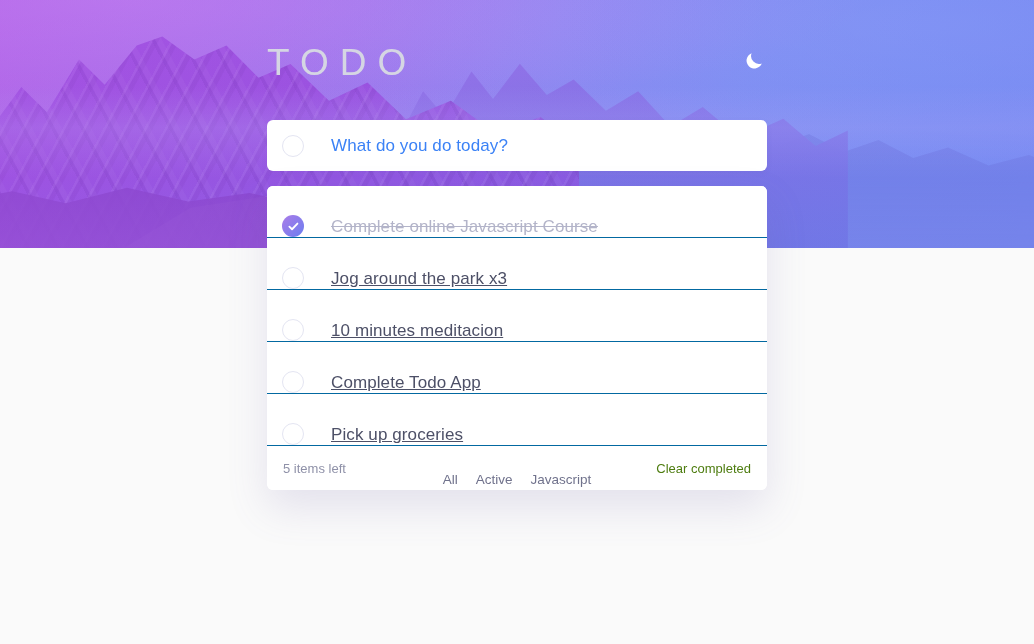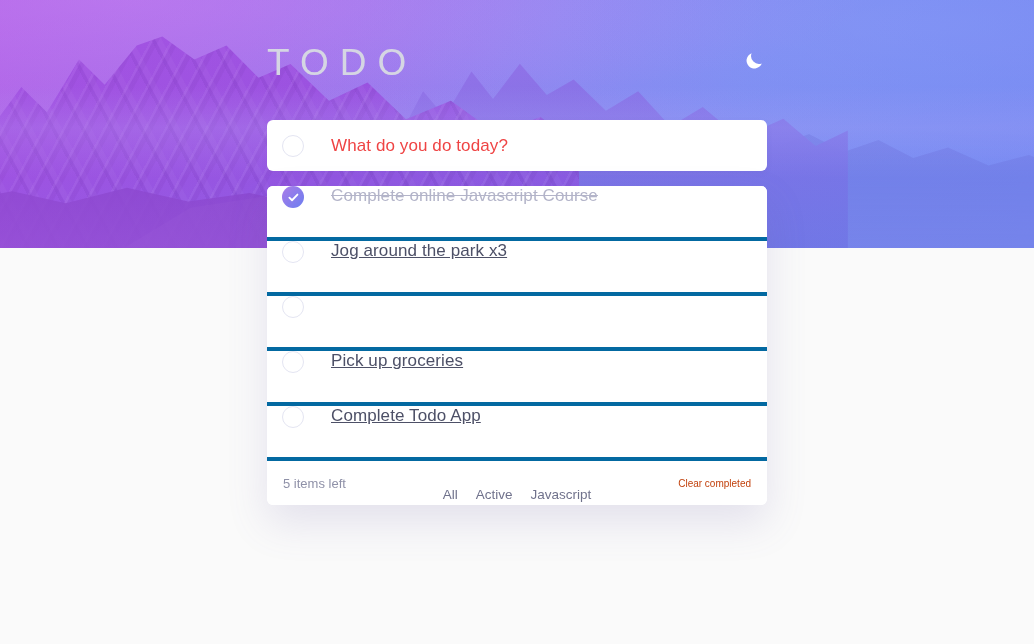--- a/index.html
+++ b/index.html
@@ -216,32 +216,32 @@
     border: none;
     background: linear-gradient(135deg, #ab7ce8 0%, #6b7ef0 100%);
     display: flex;
     align-items: center;
     justify-content: center;
   }
 
   .new-todo-text {
     margin-left: 27px;
     font-size: 17px;
-    color: #ef4444;
+    color: #3b82f6;
     font-weight: 400;
     letter-spacing: 0.1px;
     cursor: text;
     user-select: none;
   }
 
   .todo-row {
     height: 51px;
     display: flex;
-    align-items: flex-start;
-    border-bottom: 4px solid #0369a1;
+    align-items: flex-end;
+    border-bottom: 1px solid #0369a1;
     background: #ffffff;
   }
   .todo-label {
     margin-left: 27px;
     font-size: 17px;
     color: #4d5067;
     font-weight: 400;
     letter-spacing: 0.1px;
     cursor: pointer;
     text-decoration: underline;
@@ -279,22 +279,22 @@
   .filter {
     pointer-events: auto;
     cursor: pointer;
     color: #70728c;
     font-size: 13.5px;
     font-weight: 500;
   }
   .clear {
     margin-left: auto;
     cursor: pointer;
-    color: #c2410c;
-    font-size: 10px;
+    color: #4d7c0f;
+    font-size: 13px;
   }
 </style>
 </head>
 <body>
 
 <div class="app">
 
   <div class="hero">
     <div class="hero-sky"></div>
     <div class="ridge-far"></div>
@@ -334,31 +334,32 @@
       <span class="todo-label">Complete online Javascript Course</span>
     </div>
 
     <div class="todo-row">
       <span class="circle"></span>
       <span class="todo-label">Jog around the park x3</span>
     </div>
 
     <div class="todo-row">
       <span class="circle"></span>
-    </div>
-
+      <span class="todo-label">10 minutes meditacion</span>
+    </div>
+
+
+    <div class="todo-row">
+      <span class="circle"></span>
+      <span class="todo-label">Complete Todo App</span>
+    </div>
 
     <div class="todo-row">
       <span class="circle"></span>
       <span class="todo-label">Pick up groceries</span>
-    </div>
-
-    <div class="todo-row">
-      <span class="circle"></span>
-      <span class="todo-label">Complete Todo App</span>
     </div>
 
     <div class="footer">
       <span class="items-left">5 items left</span>
       <div class="filters">
         <span class="filter">All</span>
         <span class="filter">Active</span>
         <span class="filter">Javascript</span>
       </div>
       <span class="clear">Clear completed</span>

